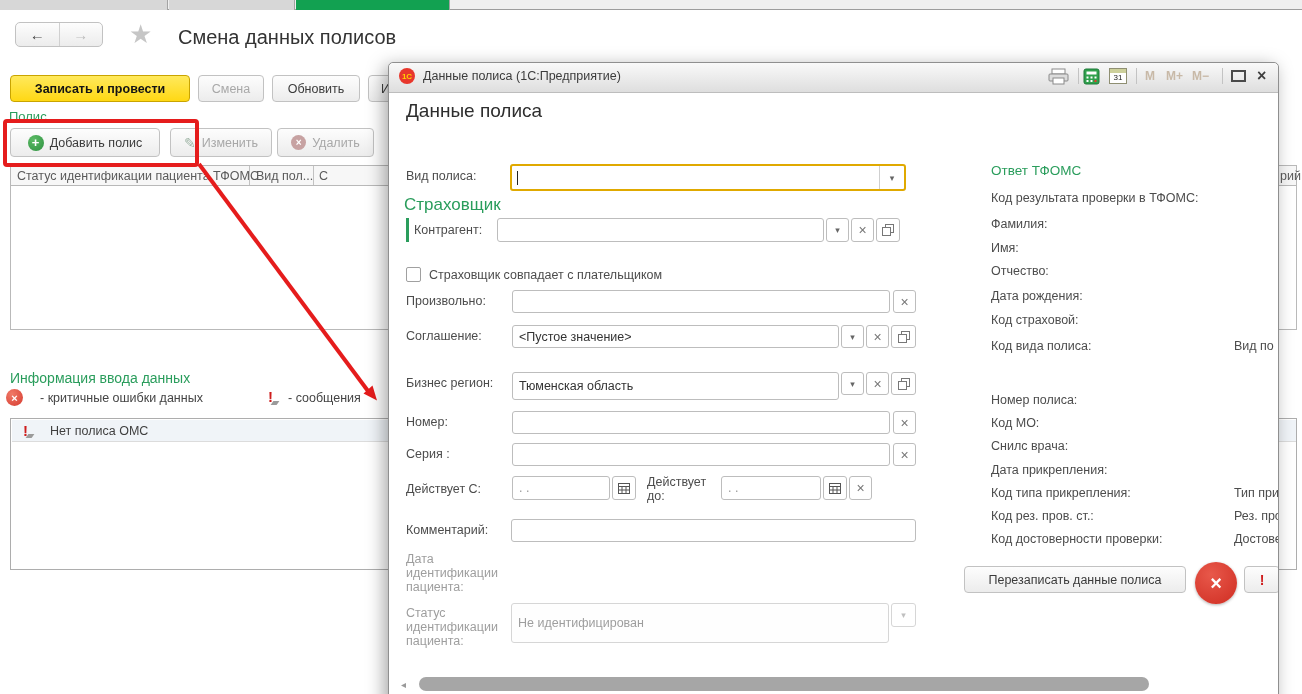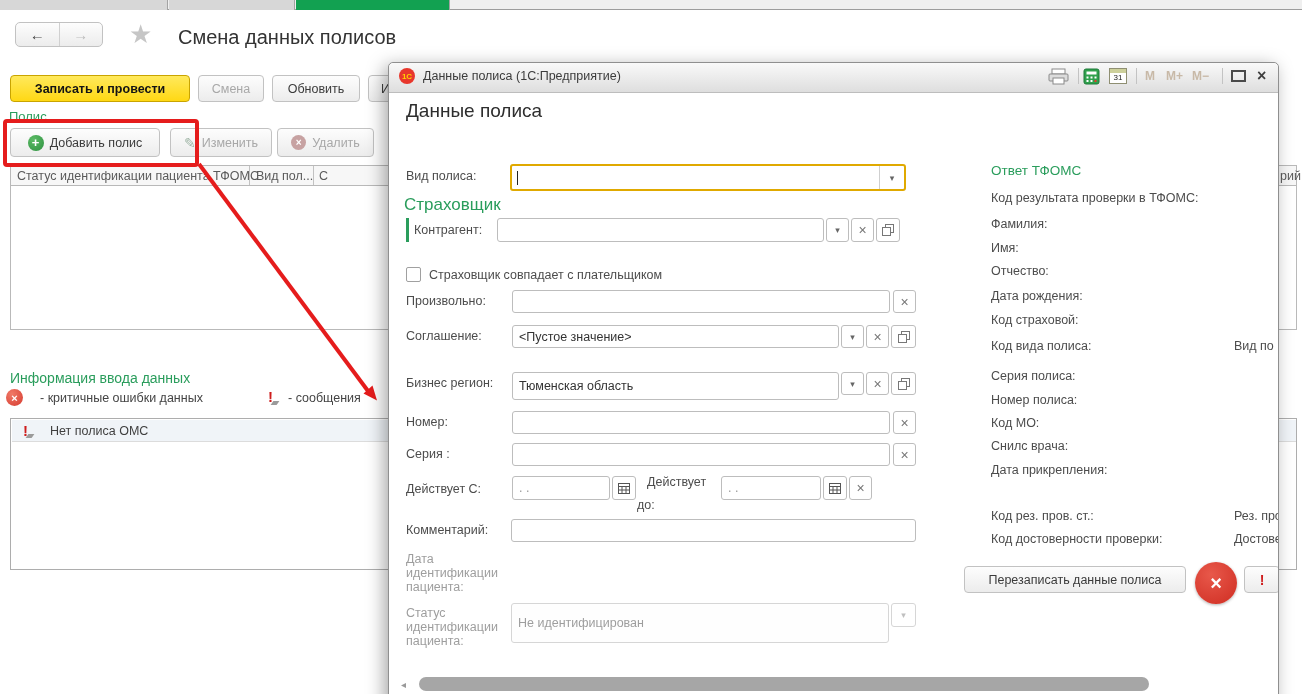--- a/index.html
+++ b/index.html
@@ -303,21 +303,21 @@
     <div class="ab fb" style="left:223px;top:413px;width:24px;height:24px;">
       <svg width="14" height="14" viewBox="0 0 14 14">
           <rect x="1.5" y="2.5" width="11" height="10" fill="#fff" stroke="#555"></rect>
           <line x1="1.5" y1="5.5" x2="12.5" y2="5.5" stroke="#555"></line>
           <line x1="5" y1="5.5" x2="5" y2="12" stroke="#555"></line>
           <line x1="9" y1="5.5" x2="9" y2="12" stroke="#555"></line>
           <line x1="1.5" y1="9" x2="12.5" y2="9" stroke="#555"></line>
         </svg>
     </div>
     <span class="rlab" style="left:258px;top:412px;">Действует</span>
-    <span class="rlab" style="left:248px;top:426px;margin-top:9px;">до:</span>
+    <span class="rlab" style="left:258px;top:426px;">до:</span>
     <div class="ab inp" style="left:332px;top:413px;width:100px;height:24px;color:#999;">
         <span>. .</span>
       </div>
     <div class="ab fb" style="left:434px;top:413px;width:24px;height:24px;">
       <svg width="14" height="14" viewBox="0 0 14 14">
           <rect x="1.5" y="2.5" width="11" height="10" fill="#fff" stroke="#555"></rect>
           <line x1="1.5" y1="5.5" x2="12.5" y2="5.5" stroke="#555"></line>
           <line x1="5" y1="5.5" x2="5" y2="12" stroke="#555"></line>
           <line x1="9" y1="5.5" x2="9" y2="12" stroke="#555"></line>
           <line x1="1.5" y1="9" x2="12.5" y2="9" stroke="#555"></line>
@@ -373,39 +373,39 @@
         <span class="rex"></span>
       </div>
     <div class="ab" style="left:602px;top:250px;width:288px;height:14px;">
         <span class="rlab">Код страховой:</span>
         <span class="rex"></span>
       </div>
     <div class="ab" style="left:602px;top:276px;width:288px;height:14px;">
         <span class="rlab">Код вида полиса:</span>
         <span class="rex">Вид по</span>
       </div>
-    <div class="ab" style="left:602px;top:306px;width:288px;height:14px;">
-        <span class="rlab">Серия полиса:</span>
-        <span class="rex"></span>
-      </div>
     <div class="ab" style="left:602px;top:330px;width:288px;height:14px;">
         <span class="rlab">Номер полиса:</span>
         <span class="rex"></span>
       </div>
     <div class="ab" style="left:602px;top:353px;width:288px;height:14px;">
         <span class="rlab">Код МО:</span>
         <span class="rex"></span>
       </div>
     <div class="ab" style="left:602px;top:376px;width:288px;height:14px;">
         <span class="rlab">Снилс врача:</span>
         <span class="rex"></span>
       </div>
     <div class="ab" style="left:602px;top:400px;width:288px;height:14px;">
         <span class="rlab">Дата прикрепления:</span>
         <span class="rex"></span>
+      </div>
+    <div class="ab" style="left:602px;top:423px;width:288px;height:14px;">
+        <span class="rlab">Код типа прикрепления:</span>
+        <span class="rex">Тип при</span>
       </div>
     <div class="ab" style="left:602px;top:446px;width:288px;height:14px;">
         <span class="rlab">Код рез. пров. ст.:</span>
         <span class="rex">Рез. про</span>
       </div>
     <div class="ab" style="left:602px;top:469px;width:288px;height:14px;">
         <span class="rlab">Код достоверности проверки:</span>
         <span class="rex">Достове</span>
       </div>
 

